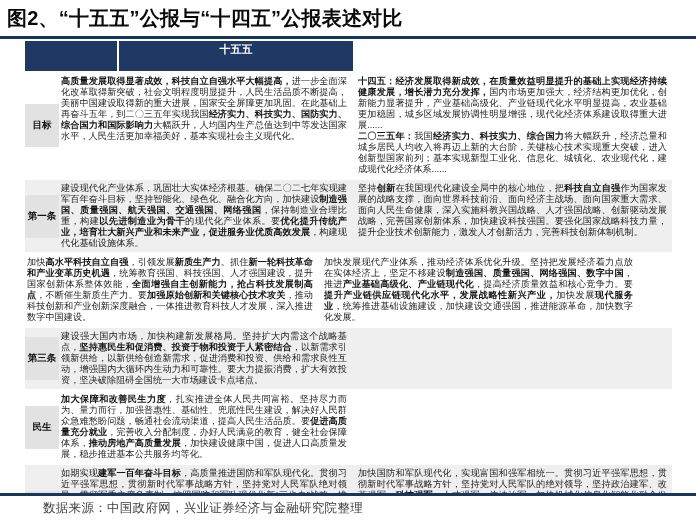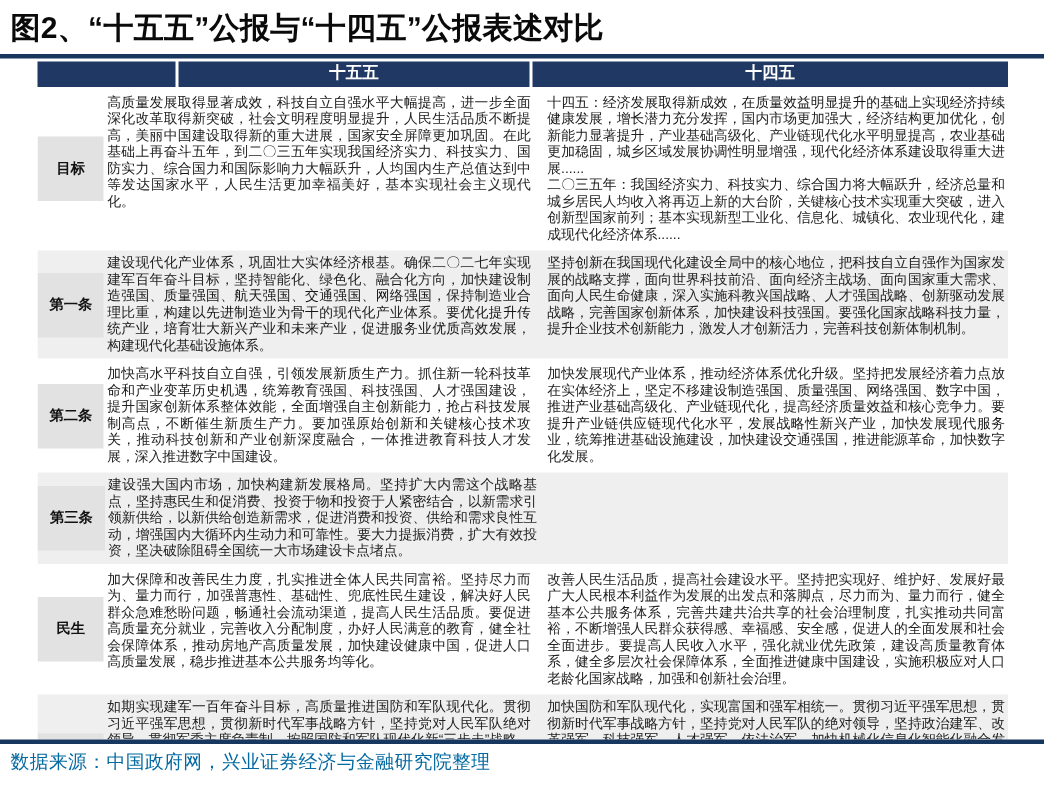--- a/index.html
+++ b/index.html
@@ -10,49 +10,48 @@
     --text:#222222;
   }
   *{box-sizing:border-box;margin:0;padding:0;}
   html,body{background:#ffffff;}
   body{font-family:"Liberation Sans","DejaVu Sans",sans-serif;}
   .page{position:relative;width:696px;height:523px;background:#fff;overflow:hidden;}
   .title{font-size:20px;font-weight:bold;color:#0a0a0a;padding:5px 8px 4px 7px;letter-spacing:.2px;}
   .rule{height:3px;background:var(--rule);width:100%;}
   .table{margin:2px 24px 0 25px;}
   .thead{display:flex;gap:2px;margin-bottom:2px;}
-  .th{background:var(--header-bg);color:#fff;font-weight:bold;font-size:11px;text-align:center;height:17px;line-height:17px;}
+  .th{background:var(--header-bg);color:#fff;font-weight:bold;font-size:11px;text-align:center;height:30px;line-height:17px;}
   .th.lab{width:92px;}
   .th.c1{width:234px;}
   .th.c2{flex:1;}
   .tbody{max-height:452px;overflow:hidden;}
   .row{display:flex;margin-bottom:2px;}
   .row.striped{background:var(--stripe);}
-  .labcell{width:45px;display:flex;align-items:center;justify-content:center;}
+  .labcell{width:34px;display:flex;align-items:center;justify-content:center;}
   .labin{background:var(--label-bg);width:100%;padding:15px 1px;text-align:center;font-size:9.5px;font-weight:bold;color:#111;}
   .cell{font-size:9.2px;line-height:11px;text-align:justify;color:var(--text);}
   .cell.l{width:294px;padding:3px 6px 3px 2px;}
   .cell.r{width:316px;padding:3px 2px 3px 5px;}
   .cell p{margin:0;}
-  .cell b{font-weight:normal;color:#161616;}
+  .cell b{font-weight:bold;color:#161616;}
   .footerbar{position:absolute;left:0;right:0;bottom:0;background:#fff;}
-  .src{font-size:12.5px;color:#0369a1;padding:4px 8px 6px 7px;letter-spacing:.3px;}
+  .src{font-size:12.5px;color:#404040;padding:4px 8px 6px 7px;letter-spacing:.3px;margin-left:36px;}
 </style>
 </head>
 <body>
 
 <div class="page">
   <div class="title">图2、“十五五”公报与“十四五”公报表述对比</div>
   <div class="rule"></div>
 
   <div class="table">
     <div class="thead">
       <div class="th lab"></div>
       <div class="th c1">十五五</div>
-      <div class="th c2">十四五</div>
     </div>
     <div class="tbody">
         <div class="row">
           <div class="labcell">
             <div class="labin">目标</div>
           </div>
           <div class="cell l">
             <p><b>高质量发展取得显著成效，科技自立自强水平大幅提高，</b><span>进一步全面深化改革取得新突破，社会文明程度明显提升，人民生活品质不断提高，美丽中国建设取得新的重大进展，国家安全屏障更加巩固。在此基础上再奋斗五年，到二〇三五年实现我国</span><b>经济实力、科技实力、国防实力、综合国力和国际影响力</b><span>大幅跃升，人均国内生产总值达到中等发达国家水平，人民生活更加幸福美好，基本实现社会主义现代化。</span></p>
           </div>
           <div class="cell r">
@@ -65,23 +64,20 @@
             <div class="labin">第一条</div>
           </div>
           <div class="cell l">
             <p><span>建设现代化产业体系，巩固壮大实体经济根基。确保二〇二七年实现建军百年奋斗目标，坚持智能化、绿色化、融合化方向，加快建设</span><b>制造强国、质量强国、航天强国、交通强国、网络强国</b><span>，保持制造业合理比重，构建</span><b>以先进制造业为骨干</b><span>的现代化产业体系。要</span><b>优化提升传统产业，培育壮大新兴产业和未来产业，促进服务业优质高效发展</b><span>，构建现代化基础设施体系。</span></p>
           </div>
           <div class="cell r">
             <p><span>坚持</span><b>创新</b><span>在我国现代化建设全局中的核心地位，把</span><b>科技自立自强</b><span>作为国家发展的战略支撑，面向世界科技前沿、面向经济主战场、面向国家重大需求、面向人民生命健康，深入实施科教兴国战略、人才强国战略、创新驱动发展战略，完善国家创新体系，加快建设科技强国。要强化国家战略科技力量，提升企业技术创新能力，激发人才创新活力，完善科技创新体制机制。</span></p>
           </div>
         </div>
         <div class="row">
-          <div class="labcell">
-            <div class="labin">第二条</div>
-          </div>
           <div class="cell l">
             <p><span>加快</span><b>高水平科技自立自强</b><span>，引领发展</span><b>新质生产力</b><span>。抓住</span><b>新一轮科技革命和产业变革历史机遇</b><span>，统筹教育强国、科技强国、人才强国建设，提升国家创新体系整体效能，</span><b>全面增强自主创新能力，抢占科技发展制高点</b><span>，不断催生新质生产力。要</span><b>加强原始创新和关键核心技术攻关</b><span>，推动科技创新和产业创新深度融合，一体推进教育科技人才发展，深入推进数字中国建设。</span></p>
           </div>
           <div class="cell r">
             <p><span>加快发展现代产业体系，推动经济体系优化升级。坚持把发展经济着力点放在实体经济上，坚定不移建设</span><b>制造强国、质量强国、网络强国、数字中国</b><span>，推进</span><b>产业基础高级化、产业链现代化</b><span>，提高经济质量效益和核心竞争力。要</span><b>提升产业链供应链现代化水平，发展战略性新兴产业，</b><span>加快发展</span><b>现代服务业</b><span>，统筹推进基础设施建设，加快建设交通强国，推进能源革命，加快数字化发展。</span></p>
           </div>
         </div>
         <div class="row striped">
           <div class="labcell">
             <div class="labin">第三条</div>
@@ -89,23 +85,20 @@
           <div class="cell l">
             <p><span>建设强大国内市场，加快构建新发展格局。坚持扩大内需这个战略基点，</span><b>坚持惠民生和促消费、投资于物和投资于人紧密结合</b><span>，以新需求引领新供给，以新供给创造新需求，促进消费和投资、供给和需求良性互动，增强国内大循环内生动力和可靠性。要大力提振消费，扩大有效投资，坚决破除阻碍全国统一大市场建设卡点堵点。</span></p>
           </div>
         </div>
         <div class="row">
           <div class="labcell">
             <div class="labin">民生</div>
           </div>
           <div class="cell l">
             <p><b>加大保障和改善民生力度</b><span>，扎实推进全体人民共同富裕。坚持尽力而为、量力而行，加强普惠性、基础性、兜底性民生建设，解决好人民群众急难愁盼问题，畅通社会流动渠道，提高人民生活品质。要</span><b>促进高质量充分就业</b><span>，完善收入分配制度，办好人民满意的教育，健全社会保障体系，</span><b>推动房地产高质量发展</b><span>，加快建设健康中国，促进人口高质量发展，稳步推进基本公共服务均等化。</span></p>
-          </div>
-          <div class="cell r">
-            <p><span>改善人民生活品质，提高社会建设水平。坚持把实现好、维护好、发展好最广大人民根本利益作为发展的出发点和落脚点，尽力而为、量力而行，健全基本公共服务体系，完善共建共治共享的社会治理制度，扎实推动共同富裕，不断增强人民群众获得感、幸福感、安全感，促进人的全面发展和社会全面进步。要提高人民收入水平，强化就业优先政策，建设高质量教育体系，健全多层次社会保障体系，全面推进健康中国建设，实施积极应对人口老龄化国家战略，加强和创新社会治理。</span></p>
           </div>
         </div>
         <div class="row striped">
           <div class="labcell">
             <div class="labin">国防</div>
           </div>
           <div class="cell l">
             <p><span>如期实现</span><b>建军一百年奋斗目标</b><span>，高质量推进国防和军队现代化。贯彻习近平强军思想，贯彻新时代军事战略方针，坚持党对人民军队绝对领导，贯彻军委主席负责制，按照国防和军队现代化新“三步走”战略，推进政治建军、改革强军、科技强军、人才强军、依法治军，</span><b>边斗争、边备战、边建设</b><span>，加快</span><b>机械化信息化智能化</b><span>融合发展，提高捍卫国家主权、安全、发展利益战略能力。要加快</span></p>
           </div>
           <div class="cell r">

